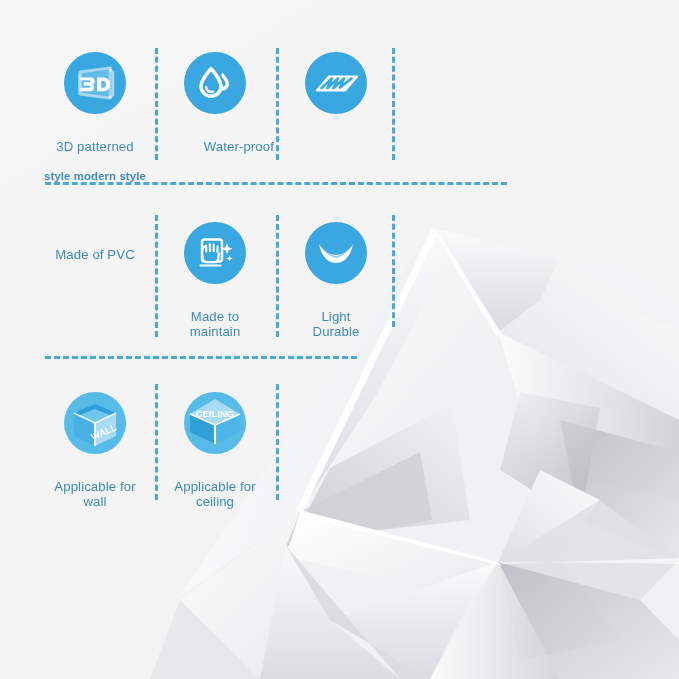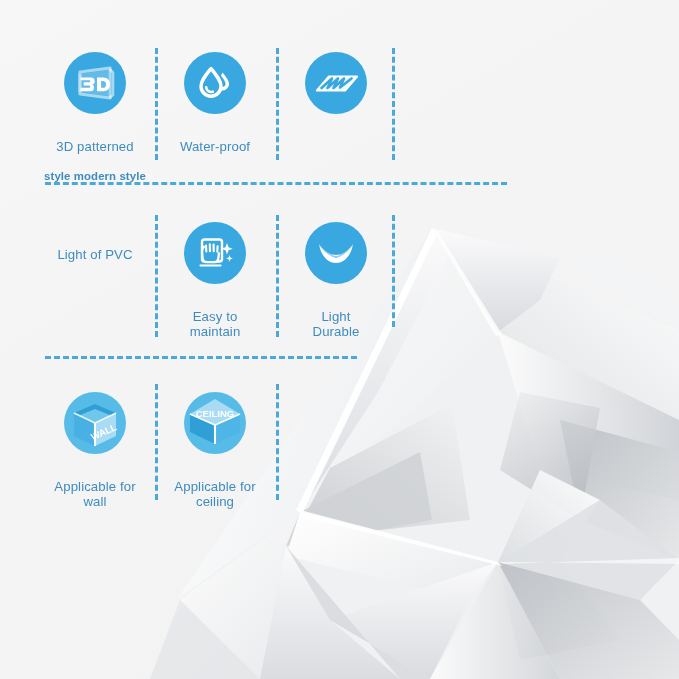--- a/index.html
+++ b/index.html
@@ -196,21 +196,21 @@
           </g>
           <path d="M45.5 17 L49 20.5 L49 43 L45.5 46" fill="none" stroke="#ffffff" stroke-width="2.6" opacity="0.55"></path>
         </svg>
       </div>
       <div class="flabel two-size">
         <span class="main">3D patterned</span>
         <span class="sub">style modern style</span>
       </div>
     </div>
 
-    <div class="feature" style="left:156px; top:52px;">
+    <div class="feature" style="left:156px; top:52px;text-align:right;">
       <div class="circle">
         <svg viewBox="0 0 62 62">
           <path d="M38.5 20.5 c4 5 6.5 8.2 6.5 11.4 a6.6 6.6 0 0 1 -9.4 5.9 l1.4 -3.2 a3.2 3.2 0 0 0 4.6 -2.7 c0 -1.9 -1.6 -4.3 -4.6 -8.1 z" fill="#ffffff"></path>
           <path d="M27 16.5 C21.5 23.5 17 28.6 17 34.2 A10 10 0 0 0 37 34.2 C37 28.6 32.5 23.5 27 16.5 Z" fill="none" stroke="#ffffff" stroke-width="3.4" stroke-linejoin="round"></path>
           <path d="M22.2 35.2 a5 5 0 0 0 6.6 4.5" fill="none" stroke="#ffffff" stroke-width="2.6" stroke-linecap="round"></path>
         </svg>
       </div>
       <div class="flabel">
         <span class="main">Water-proof</span>
       </div>
@@ -222,42 +222,42 @@
           <path d="M12 38.5 L24 24.5 L52 24.5 L40 38.5 Z" fill="#ffffff" opacity="0.9"></path>
           <path d="M12 38.5 L24 24.5 L52 24.5 L40 38.5 Z" fill="none" stroke="#ffffff" stroke-width="2.2" stroke-linejoin="round"></path>
           <path d="M16.5 36 L27 26.5 L22.5 36 L33 26.5 L28.5 36 L39 26.5 L35 35.5 L46.5 26.5" fill="none" stroke="#3aa8e0" stroke-width="2.6" stroke-linecap="round" stroke-linejoin="round"></path>
         </svg>
       </div>
     </div>
 
 
     <div class="feature" style="left:36px; top:222px;">
       <div class="flabel">
-        <span class="main">Light of PVC</span>
+        <span class="main">Made of PVC</span>
       </div>
     </div>
 
     <div class="feature" style="left:156px; top:222px;">
       <div class="circle">
         <svg viewBox="0 0 62 62">
           <rect x="18" y="17.5" width="20" height="22" rx="2.5" fill="none" stroke="#ffffff" stroke-width="2.4"></rect>
           <path d="M20.5 24 c-1.6 1.6 -2.6 4 -2.4 6.6 l0.5 5.5 c0.2 2.3 2 4 4.3 4 h7.6 c2 0 3.6 -1.5 3.8 -3.5 l0.7 -6.3" fill="#3aa8e0" stroke="#ffffff" stroke-width="2.3" stroke-linejoin="round"></path>
           <g fill="none" stroke="#ffffff" stroke-width="2.1" stroke-linecap="round">
             <path d="M22.3 29.5 L22.0 23.5"></path>
             <path d="M26.0 29.3 L25.8 22.2"></path>
             <path d="M29.7 29.3 L29.6 22.6"></path>
             <path d="M33.3 29.6 L33.6 24.4"></path>
           </g>
           <path d="M16.5 43.5 h20" stroke="#ffffff" stroke-width="2.2" stroke-linecap="round" fill="none"></path>
           <path d="M43 21 l1.5 4.2 l4.2 1.5 l-4.2 1.5 l-1.5 4.2 l-1.5 -4.2 l-4.2 -1.5 l4.2 -1.5 z" fill="#ffffff"></path>
           <path d="M45.5 33 l0.9 2.5 l2.5 0.9 l-2.5 0.9 l-0.9 2.5 l-0.9 -2.5 l-2.5 -0.9 l2.5 -0.9 z" fill="#ffffff"></path>
         </svg>
       </div>
       <div class="flabel">
-        <span class="main">Easy to
+        <span class="main">Made to
 maintain</span>
       </div>
     </div>
 
     <div class="feature" style="left:277px; top:222px;">
       <div class="circle">
         <svg viewBox="0 0 62 62">
           <path d="M14 22 C16 34 23 41 31 41 C39 41 46 34 48 22 C42 30 36 33 31 33 C26 33 20 30 14 22 Z" fill="#ffffff"></path>
           <path d="M14.5 22.5 C21 31 26.5 34.5 31.5 35.2" fill="none" stroke="#3aa8e0" stroke-width="1.5" opacity="0.55"></path>
           <path d="M47.5 22.5 C41 31 35.5 34.5 30.5 35.2" fill="none" stroke="#3aa8e0" stroke-width="1.5" opacity="0.55"></path>

